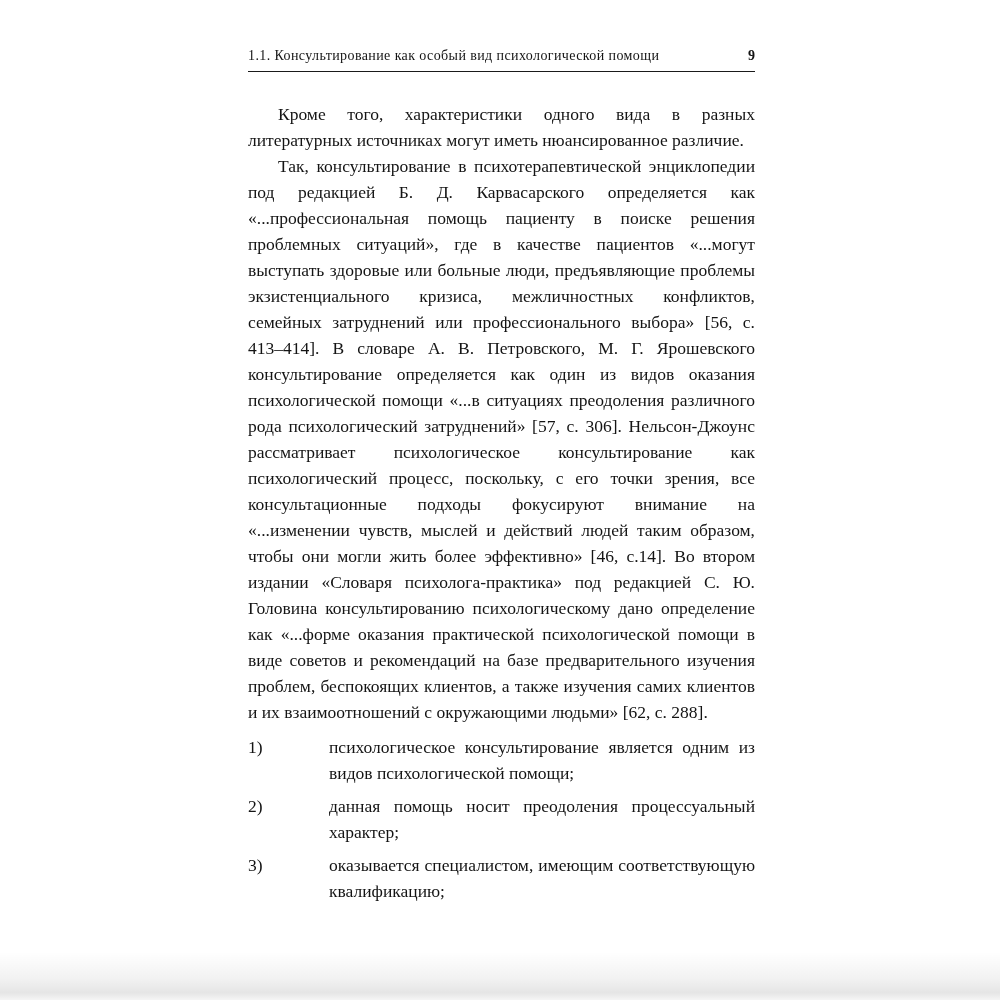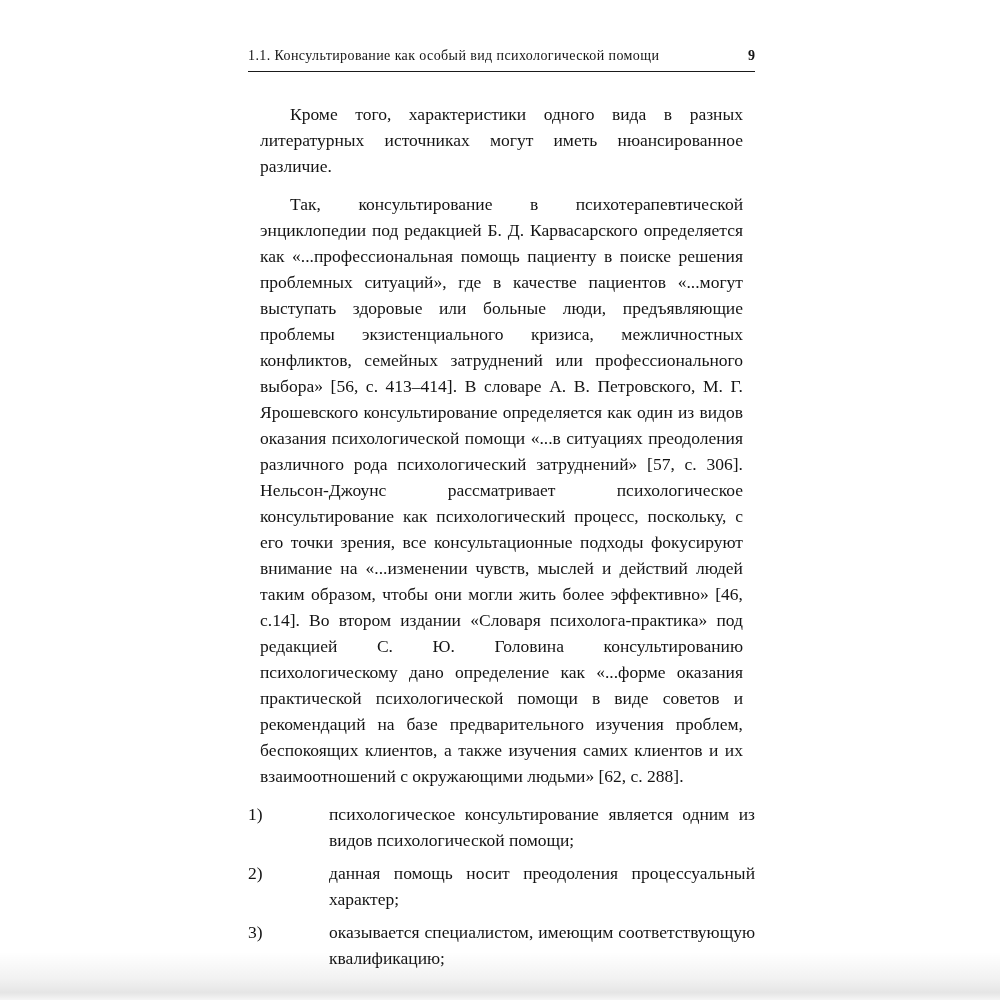--- a/index.html
+++ b/index.html
@@ -36,21 +36,21 @@
   .rh-page {
     font-size: 14px;
     font-weight: bold;
   }
   .body-text {
     margin-top: 29px;
     font-size: 17.5px;
     line-height: 26px;
   }
   .para {
-    margin: 12px;
+    margin: 0;
     text-align: justify;
     text-indent: 30px;
   }
   .para.emphasis {
     font-style: italic;
     font-weight: bold;
   }
   .num-list {
     margin-top: 9px;
   }

